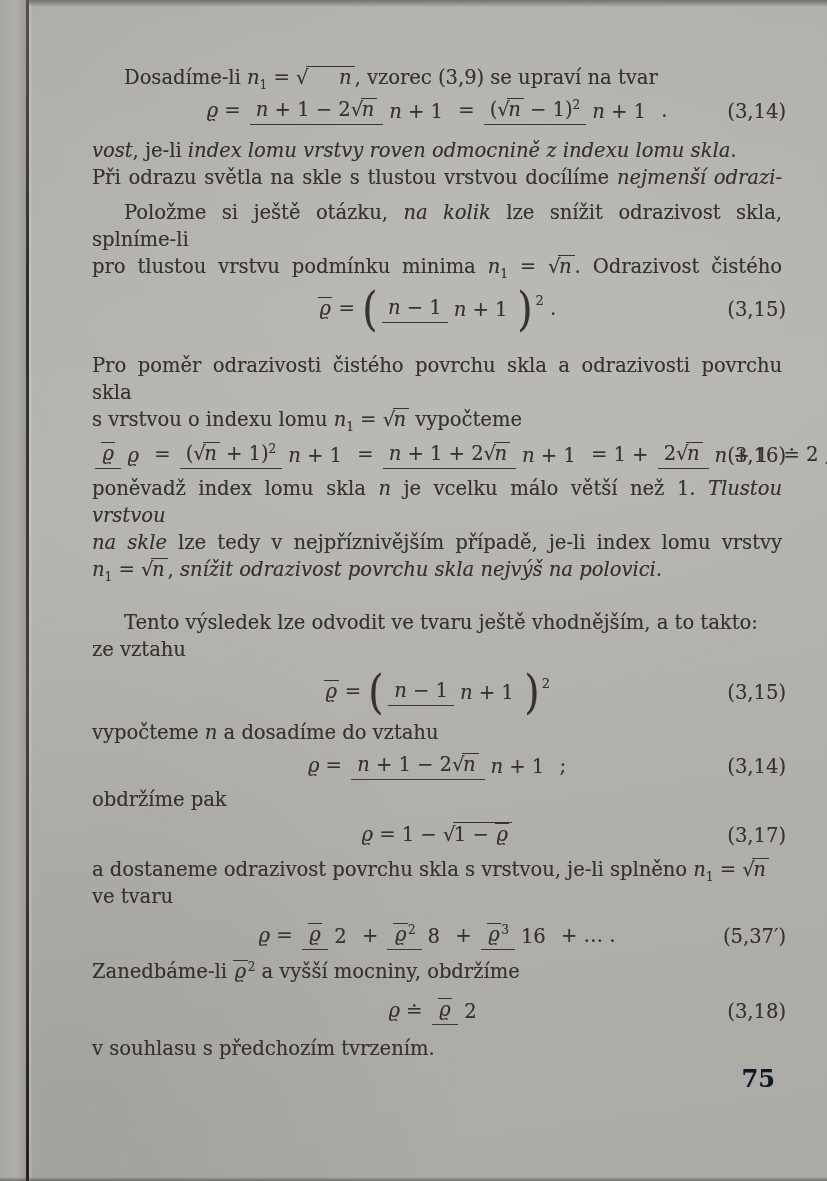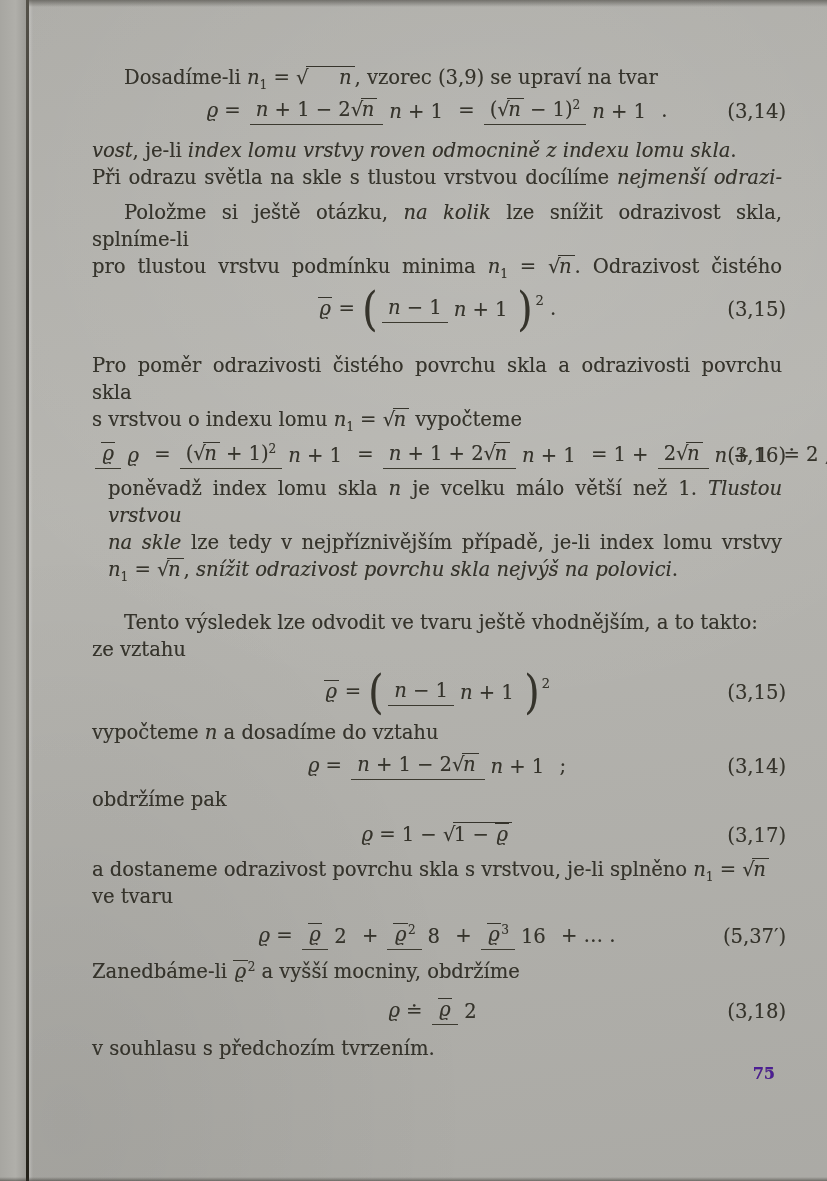--- a/index.html
+++ b/index.html
@@ -66,35 +66,35 @@
   .bigp { font-size:46px; line-height:1; font-weight:400; transform:scaleX(0.85); }
   .psup { align-self:flex-start; font-size:13px; margin:1px 0 0 1px; }
 
   
   .eq-3-14  { margin:6px 0 12px; }
   .para-odraz { margin-top:6px; }
   .para-polozme { margin-top:8px; }
   .eq-3-15  { margin:6px 0 6px; }
   .para-pomer { margin-top:20px; }
   .eq-3-16  { margin:8px 0 6px; }
-  .para-ponevadz { margin-top:4px;margin-left:16px; }
+  .para-ponevadz { margin-top:4px; }
   .para-tento { margin-top:26px; }
   .eq-3-15b { margin:6px 0 4px; }
   .para-vypocteme { margin-top:2px; }
   .eq-3-14b { margin:6px 0 6px; }
   .eq-3-17  { margin:8px 0 8px; }
   .para-dostaneme { margin-top:2px; }
   .eq-3-17p { margin:12px 0 8px; }
   .para-zanedbame { margin-top:2px; }
   .eq-3-18  { margin:12px 0 10px; }
   .para-souhlas { margin-top:6px; }
 
   .page-number {
     position:absolute; right:52px; top:1064px;
-    font-weight:bold; font-size:16px; color:#4c1d95;
+    font-weight:bold; font-size:24px; color:#0f172a;
     text-shadow:0.2px 0.2px 0.4px rgba(46,44,37,0.5);
   }
 </style>
 </head>
 <body>
 
 <div id="page">
   <div class="binding-strip"></div>
   <div class="binding-crease"></div>
   <div class="top-edge"></div>

